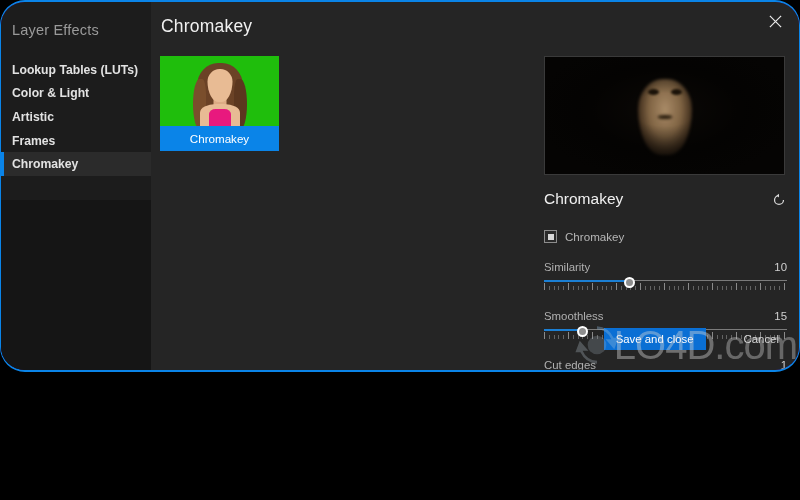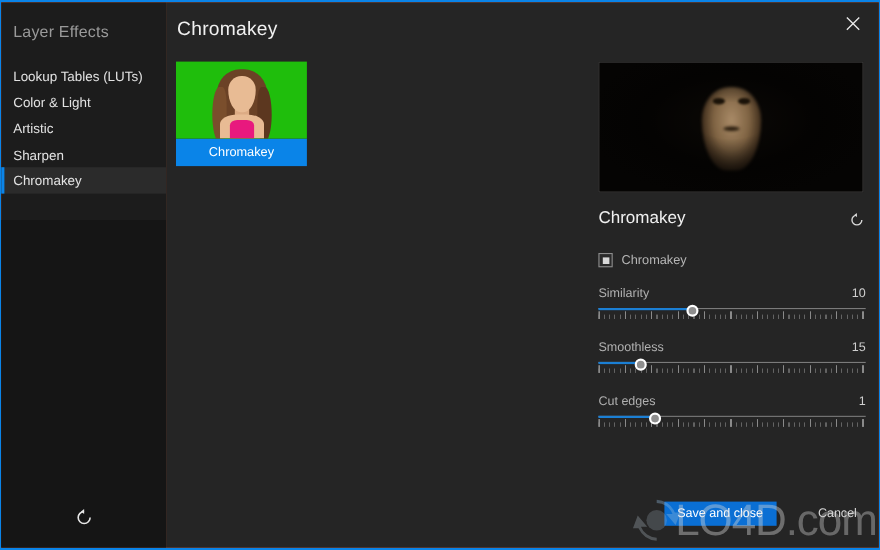--- a/index.html
+++ b/index.html
@@ -8,27 +8,28 @@
     width: 800px;
     height: 500px;
     overflow: hidden;
     background: #000;
     font-family: "Liberation Sans", sans-serif;
   }
 
   #app {
     position: relative;
     width: 800px;
-    height: 500px;
-    background: #c2410c;
+    height: 372px;
+    background: #4c1d95;
     border-top: 2px solid #0a84e8;
     border-bottom: 2px solid #0a84e8;
     border-left: 1px solid #0a84e8;
     border-right: 1px solid #0a84e8;
     overflow: hidden;
+    border-radius: 25px;
   }
 
   
   .sidebar {
     position: absolute;
     left: 0;
     top: 0;
     width: 150px;
     height: 496px;
     background: #1c1c1c;
@@ -41,20 +42,21 @@
     padding: 20px 0 0 11px;
     letter-spacing: .2px;
     white-space: nowrap;
   }
 
   .sidebar-list {
     position: absolute;
     top: 56px;
     left: 0;
     width: 150px;
+    font-weight: bold;
   }
 
   .sidebar-item {
     position: relative;
     height: 23.6px;
     display: flex;
     align-items: center;
     padding-left: 11px;
     color: #e2e2e2;
     font-size: 12.2px;
@@ -471,21 +473,21 @@
       <div class="sidebar-item">
         <span>Lookup Tables (LUTs)</span>
       </div>
       <div class="sidebar-item">
         <span>Color &amp; Light</span>
       </div>
       <div class="sidebar-item">
         <span>Artistic</span>
       </div>
       <div class="sidebar-item">
-        <span>Sharpen</span>
+        <span>Frames</span>
       </div>
       <div class="sidebar-item selected">
         <span>Chromakey</span>
       </div>
     </div>
 
     <div class="sidebar-reset">
       <svg viewBox="0 0 20 20" width="17" height="17">
         <path d="M10 3.6 A6.4 6.4 0 1 0 16.4 10" fill="none" stroke="#e6e6e6" stroke-width="1.7"></path>
         <path d="M10 0.9 L10 6.3 L6.6 3.6 Z" fill="#e6e6e6"></path>

